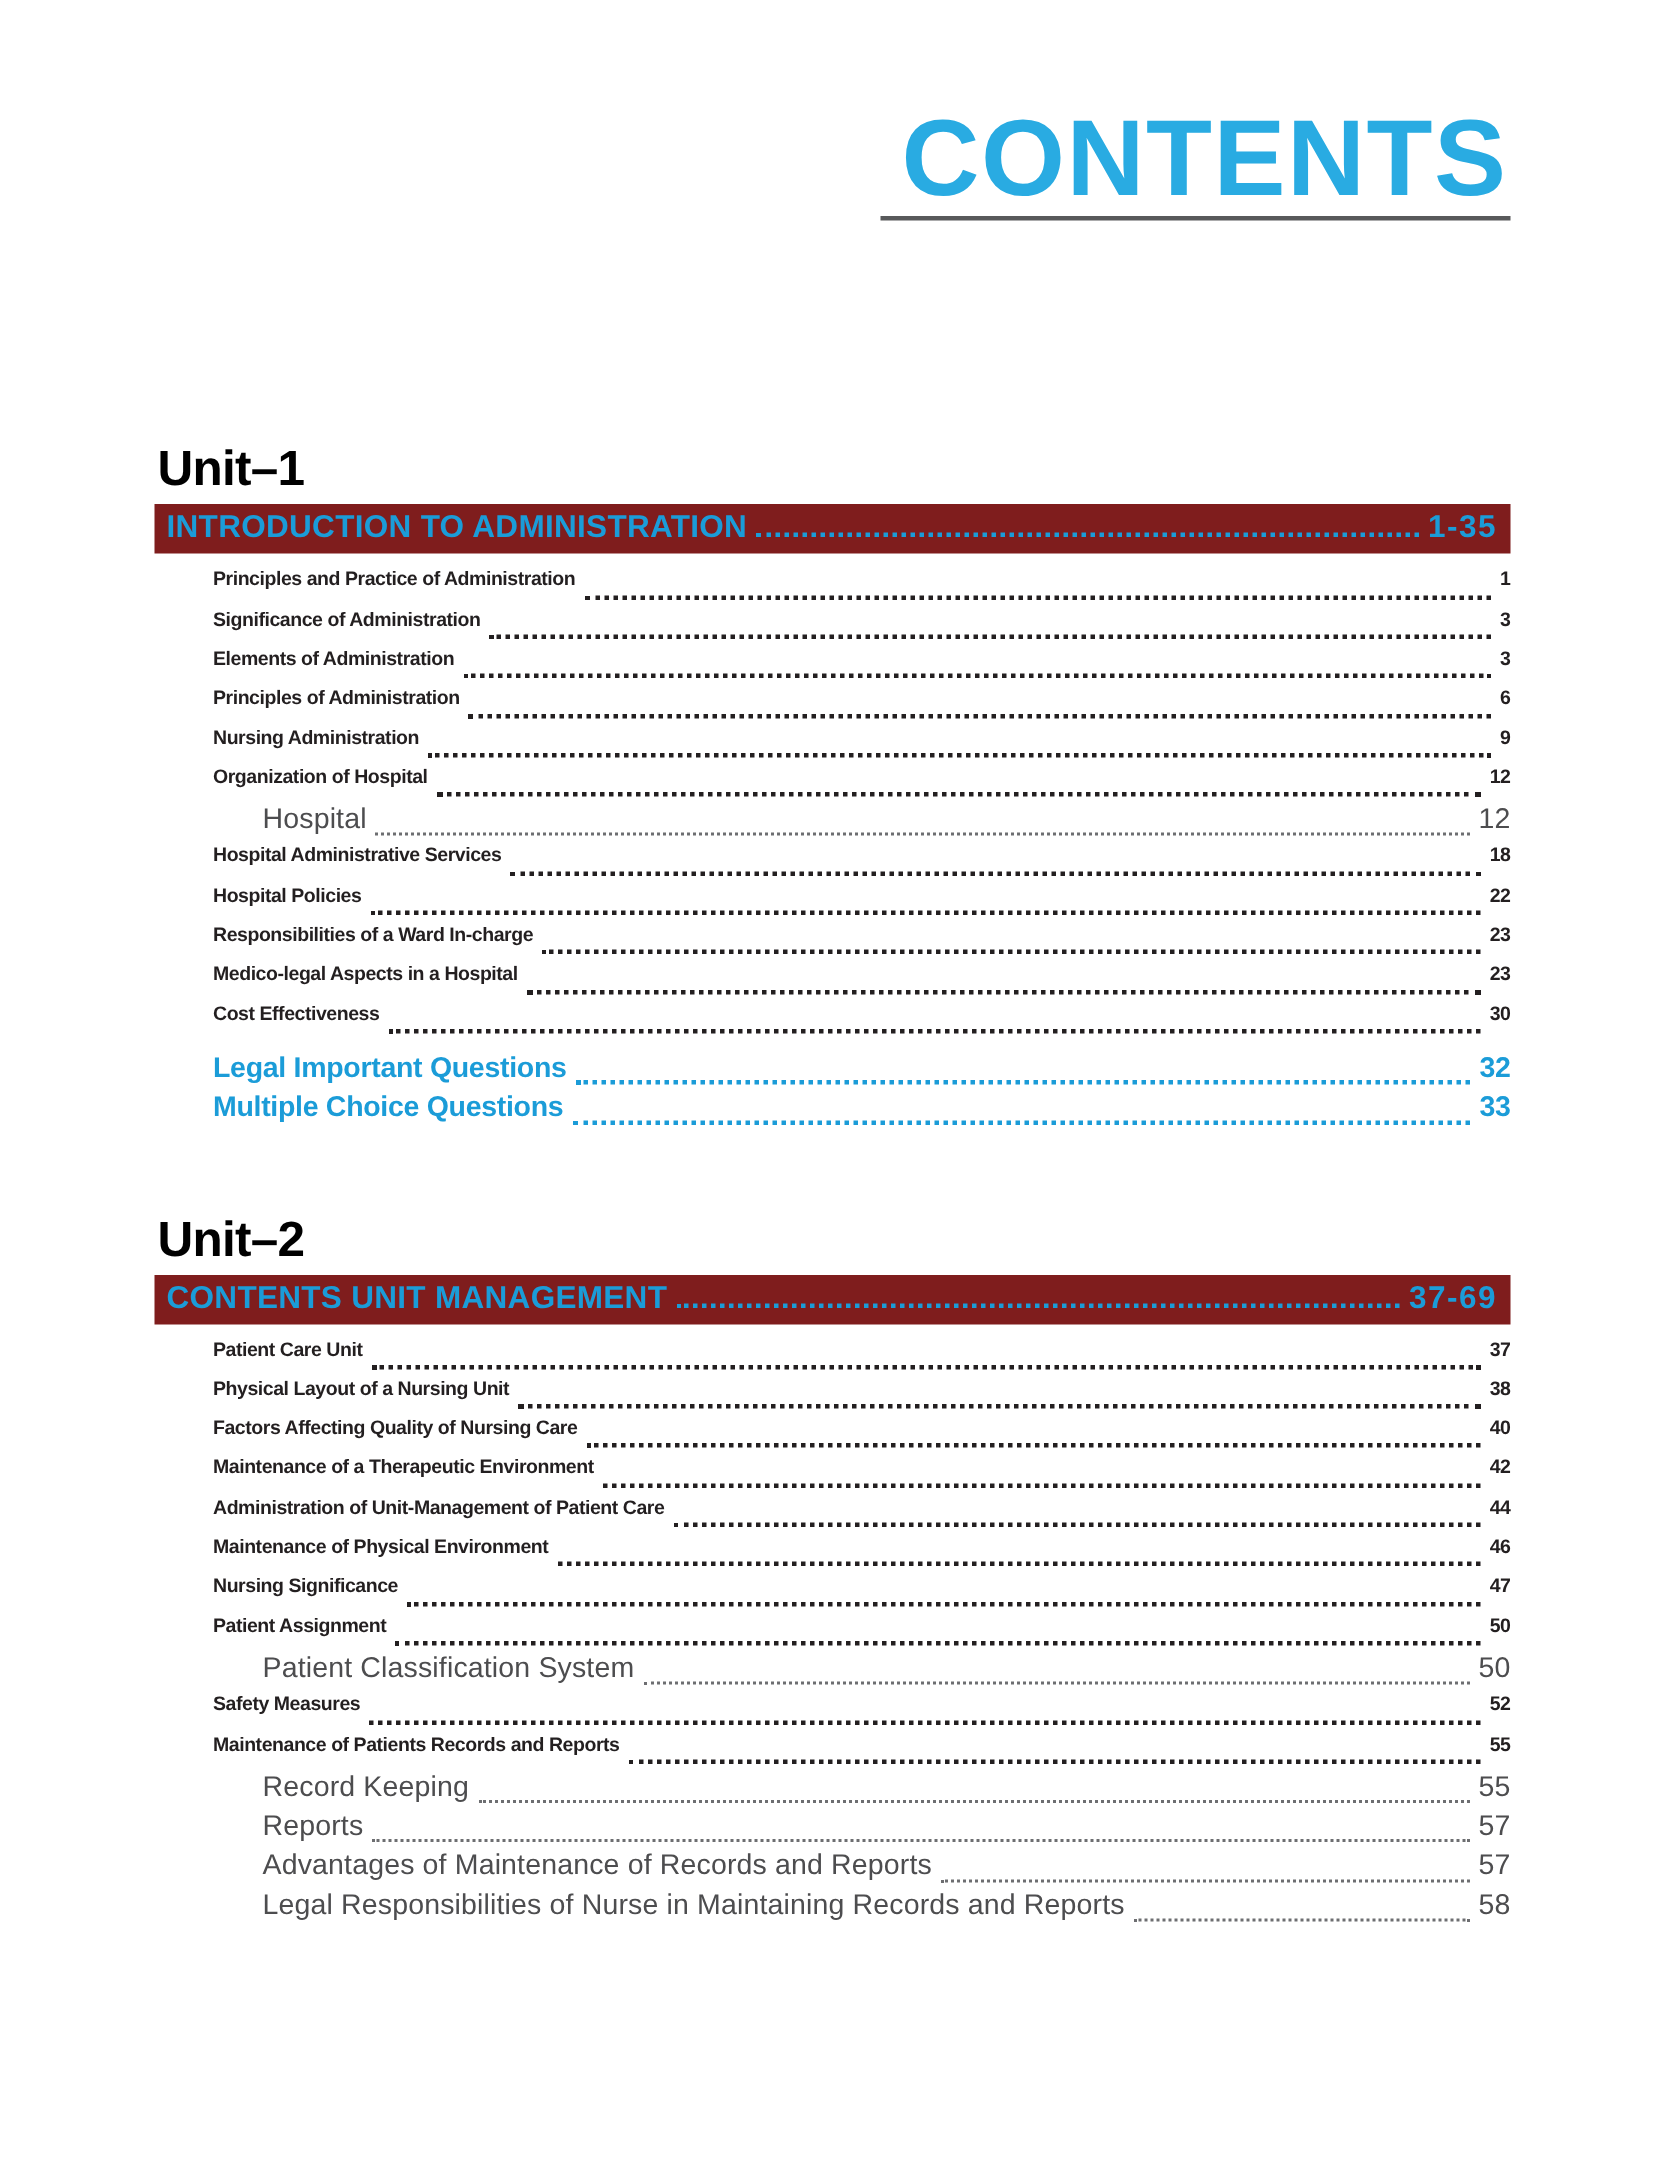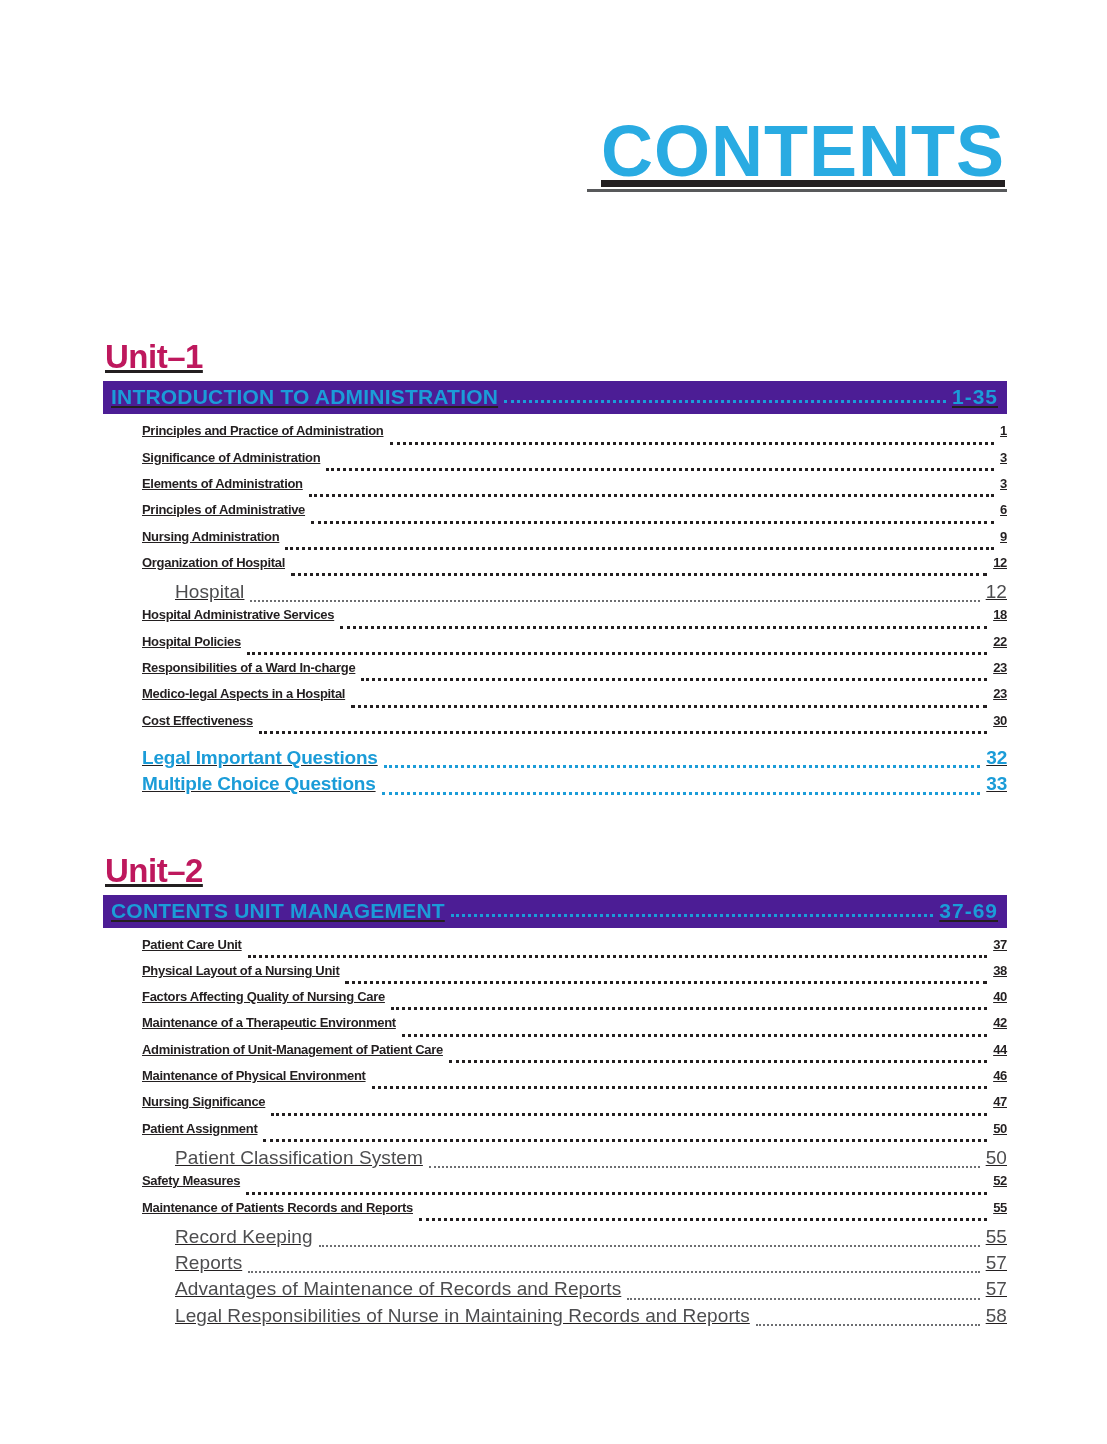--- a/index.html
+++ b/index.html
@@ -5,23 +5,22 @@
   * { margin: 0; padding: 0; box-sizing: border-box; }
   html, body { background: #ffffff; }
   body {
     width: 1107px; height: 1444px;
     font-family: "Liberation Sans", sans-serif;
     color: #231F20;
     overflow: hidden;
   }
   .page {
     width: 1107px; height: 1444px;
-    padding: 117px 100px 0 103px;
+    padding: 72px 100px 0 103px;
     position: relative;
-    text-decoration: underline;
   }
 
   
   .title-wrap {
     display: flex;
     justify-content: flex-end;
   }
   .contents-title {
     font-size: 72px;
     line-height: 0.95;
@@ -33,27 +32,27 @@
   }
 
   
   .unit { margin-top: 146px; }
   .unit + .unit { margin-top: 52px; }
 
   .unit-heading {
     font-size: 33px;
     font-weight: 700;
     letter-spacing: -0.5px;
-    color: #be185d;
+    color: #000000;
     margin-left: 2px;
   }
 
   .section-bar {
     margin-top: 5px;
-    background: #4c1d95;
+    background: #7f1d1d;
     display: flex;
     align-items: baseline;
     padding: 4px 9px 5px 8px;
     font-weight: 700;
     color: #1B9CD8;
   }
   .section-title {
     font-size: 21px;
     letter-spacing: 0.2px;
     white-space: nowrap;
@@ -134,21 +133,21 @@
     <span class="toc-label">Significance of Administration</span>
     <span class="leader"></span>
     <span class="toc-page">3</span>
   </div>
           <div class="toc-row main">
     <span class="toc-label">Elements of Administration</span>
     <span class="leader"></span>
     <span class="toc-page">3</span>
   </div>
           <div class="toc-row main">
-    <span class="toc-label">Principles of Administrative</span>
+    <span class="toc-label">Principles of Administration</span>
     <span class="leader"></span>
     <span class="toc-page">6</span>
   </div>
           <div class="toc-row main">
     <span class="toc-label">Nursing Administration</span>
     <span class="leader"></span>
     <span class="toc-page">9</span>
   </div>
           <div class="toc-row main">
     <span class="toc-label">Organization of Hospital</span>

